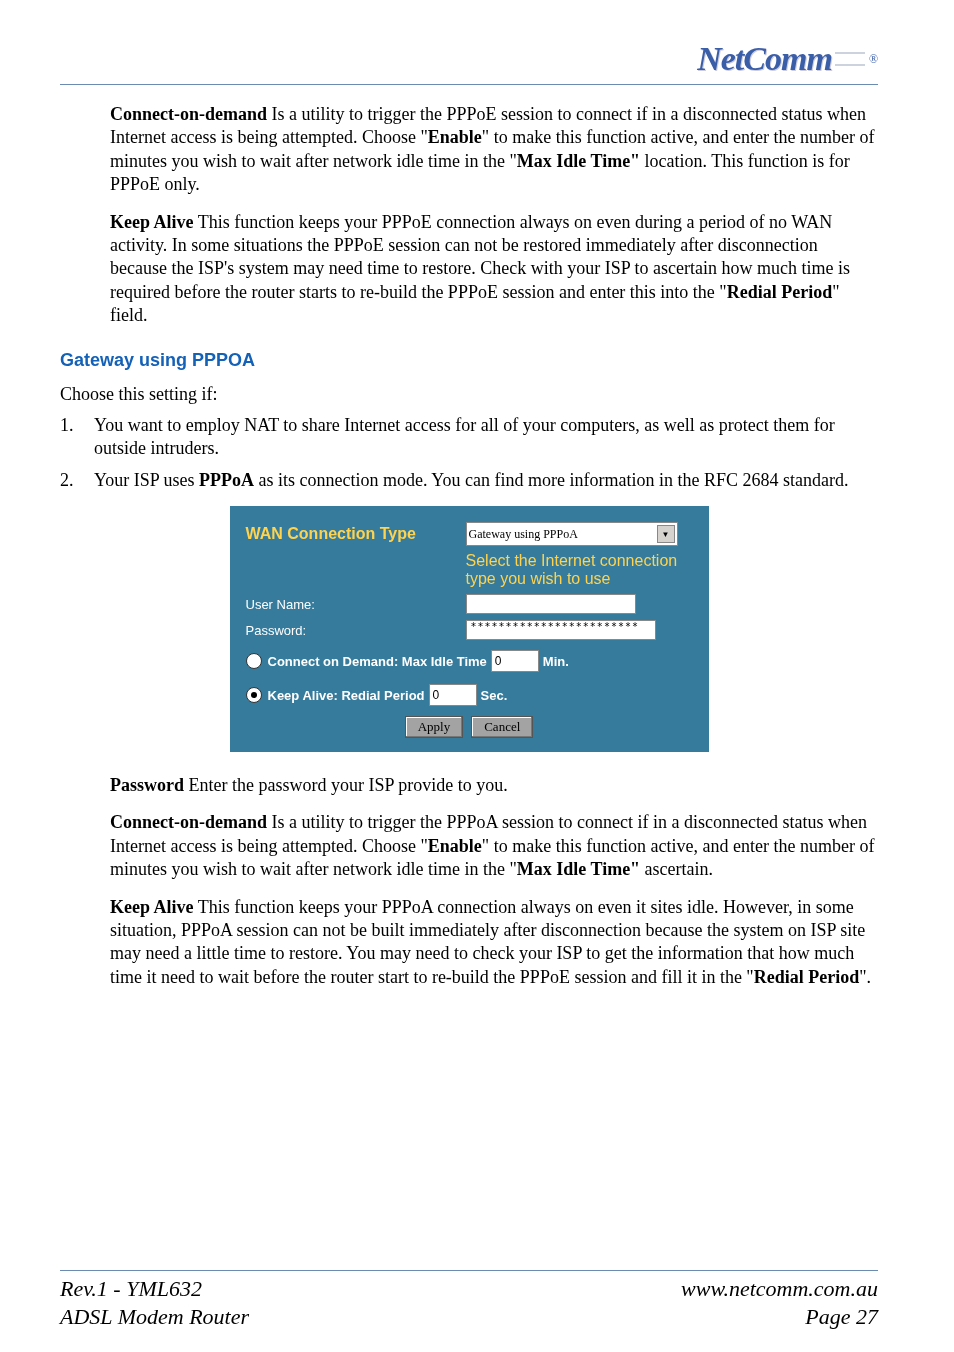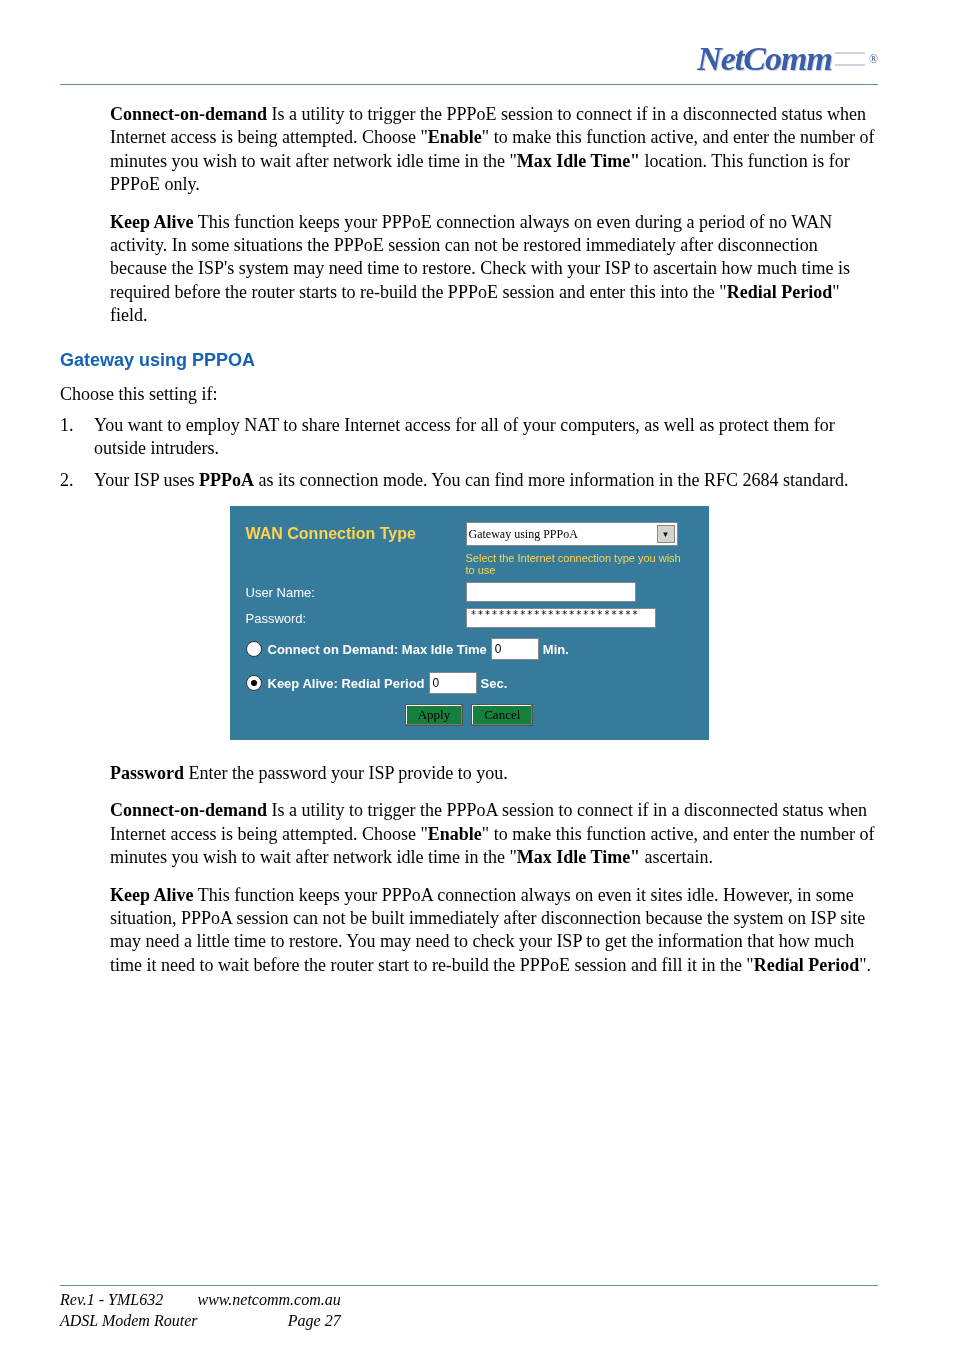--- a/index.html
+++ b/index.html
@@ -94,21 +94,21 @@
     background: #367b9c;
     color: #ffffff;
     font-family: Verdana, Geneva, sans-serif;
     font-size: 13px;
     padding: 10px 16px 14px 16px;
     box-sizing: border-box;
   }
   .panel-row { display: flex; align-items: center; margin: 6px 0; }
   .panel-row.lbl-val .plabel { flex: 0 0 220px; font-weight: normal; }
   .ptitle { color: #ffd34d; font-weight: bold; font-size: 16px; flex: 0 0 220px; }
-  .psubinfo { color: #ffd34d; font-size: 11px; margin-left: 220px; margin-top: 2px; }
+  .psubinfo { color: #ffd34d; font-size: 16px; margin-left: 220px; margin-top: 2px; }
   .pselect {
     flex: 0 0 206px;
     height: 22px;
     font-size: 12px;
     font-family: "Times New Roman", serif;
     background: #fff;
     color: #000;
     border: 1px solid #888;
     padding: 0 2px;
     display: flex;
@@ -174,36 +174,36 @@
   .btnrow {
     display: flex;
     justify-content: center;
     gap: 8px;
     margin-top: 10px;
   }
   .winbtn {
     font-family: "Times New Roman", serif;
     font-size: 13px;
     color: #000;
-    background: #15803d;
+    background: #a3a3a3;
     border: 1px solid #555;
     padding: 2px 12px;
     box-shadow: inset -1px -1px 0 #777, inset 1px 1px 0 #fff;
   }
 
   .bottom-rule {
     border: none;
     border-top: 1px solid #6b8bb0;
     margin: 40px 0 0 0;
   }
   .footer {
     display: flex;
-    justify-content: flex-start;
+    justify-content: space-between;
     font-style: italic;
-    font-size: 16px;
+    font-size: 22px;
     margin-top: 4px;
   }
   .footer .col-left, .footer .col-right { line-height: 1.3; }
   .footer .col-right { text-align: right; }
 </style>
 </head>
 <body>
 
 <div class="page">
   <div class="logo-row">

